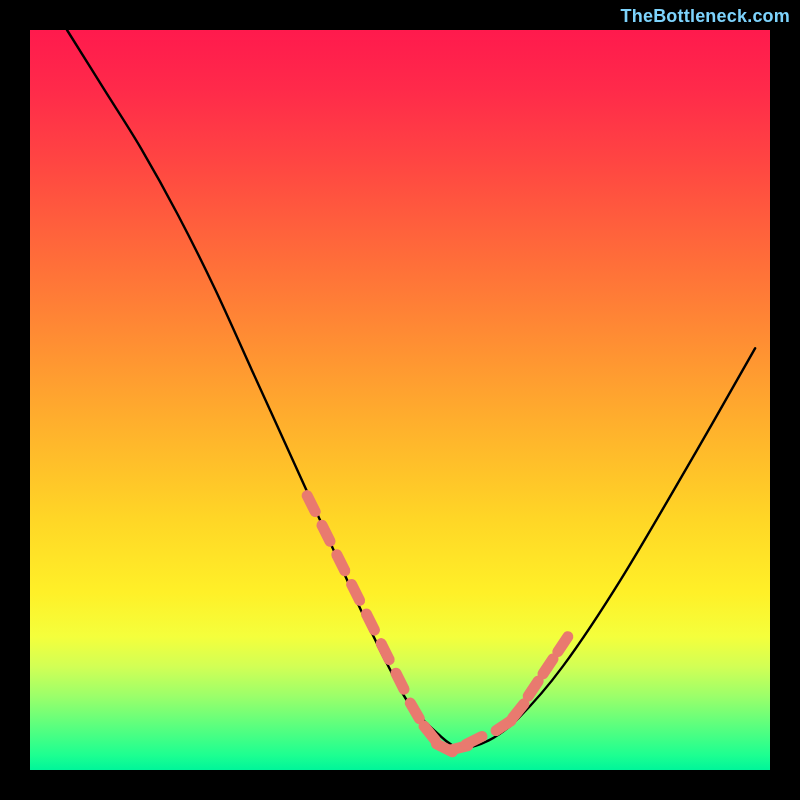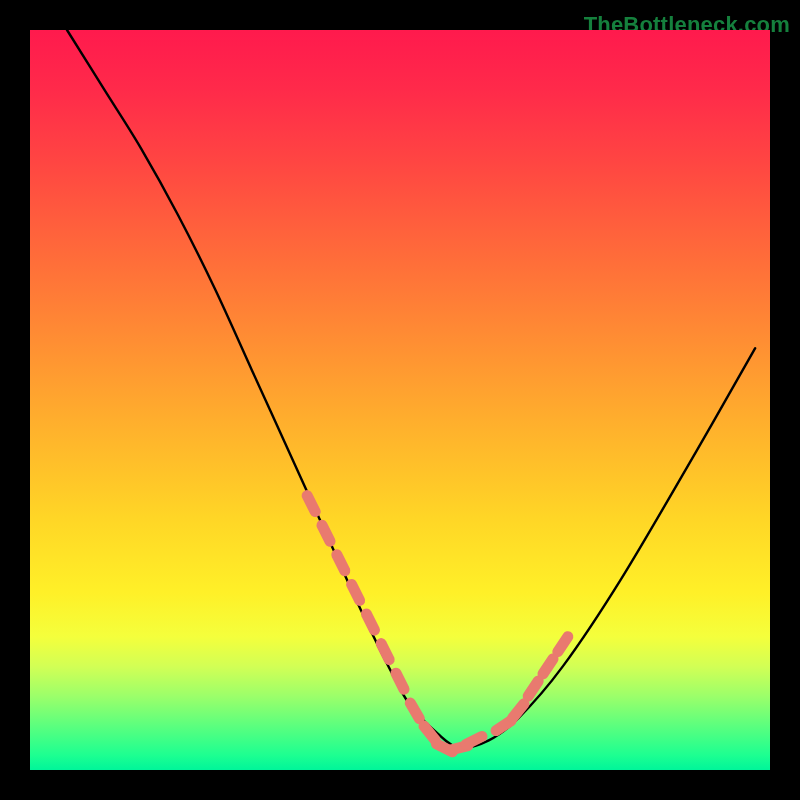--- a/index.html
+++ b/index.html
@@ -38,24 +38,24 @@
       #f4ff3c 82%,
       #d2ff55 86%,
       #9cff6a 90%,
       #5cff7e 94%,
       #1dff91 98%,
       #00f59a 100%
     );
   }
   .watermark {
     position: absolute;
-    top: 12px;
+    top: 6px;
     right: 10px;
-    color: #15803d;
-    font-size: 22px;
+    color: #7dd3fc;
+    font-size: 18px;
     font-weight: 600;
     letter-spacing: 0.2px;
     user-select: none;
   }
   svg.curve {
     position: absolute;
     left: 0;
     top: 0;
     width: 740px;
     height: 740px;

